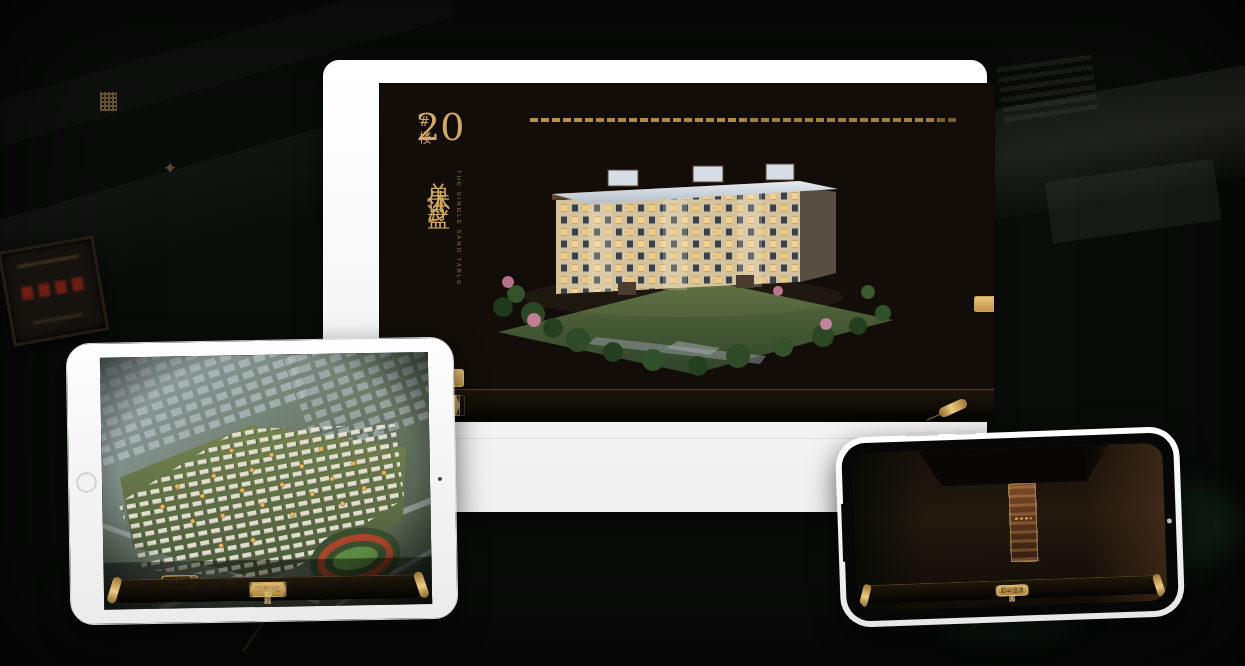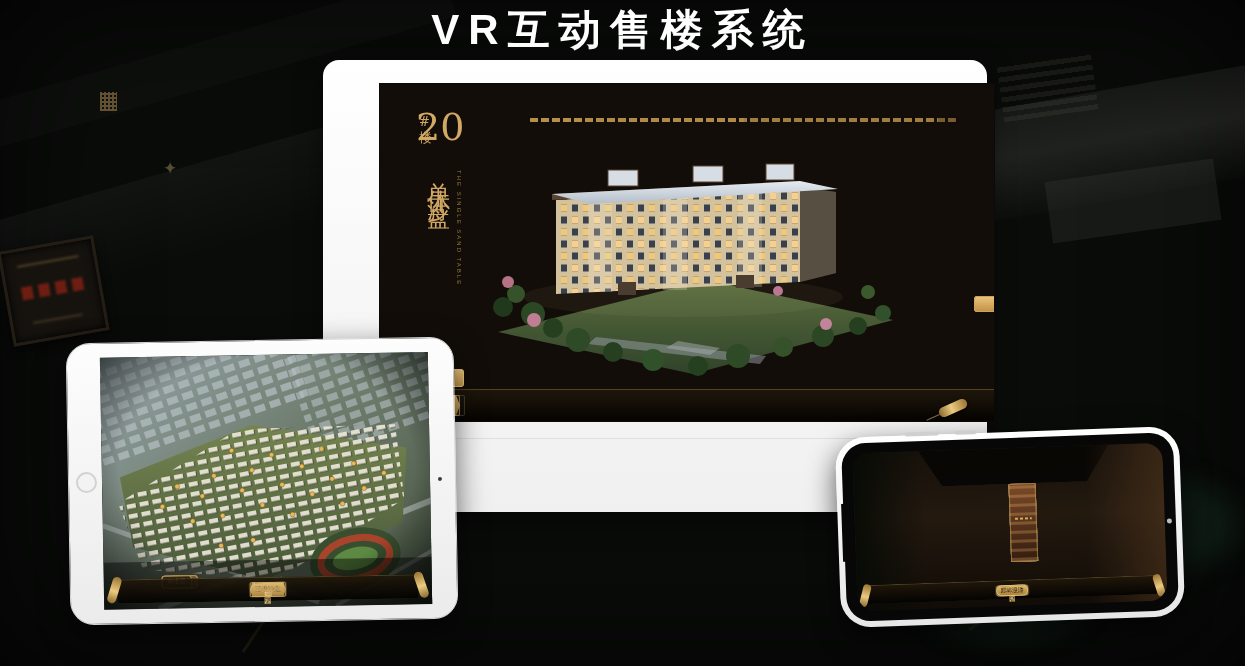--- a/index.html
+++ b/index.html
@@ -181,21 +181,20 @@
   <div class="compass">✦</div>
   <div class="plaque">
     <i class="plq-line"></i>
       <i class="plq-line2"></i>
     <i class="plq-c c1"></i>
       <i class="plq-c c2"></i>
       <i class="plq-c c3"></i>
       <i class="plq-c c4"></i>
   </div>
 
-  <div class="main-title">VR互动售楼系统</div>
 
   <div class="monitor">
     <div class="m-screen">
 
       <div class="m-head">
         <span class="bnum">20</span>
         <span class="bsuf">#楼</span>
       </div>
       <div class="m-vtitle">单体沙盘</div>
       <div class="m-ven">THE SINGLE SAND TABLE</div>

